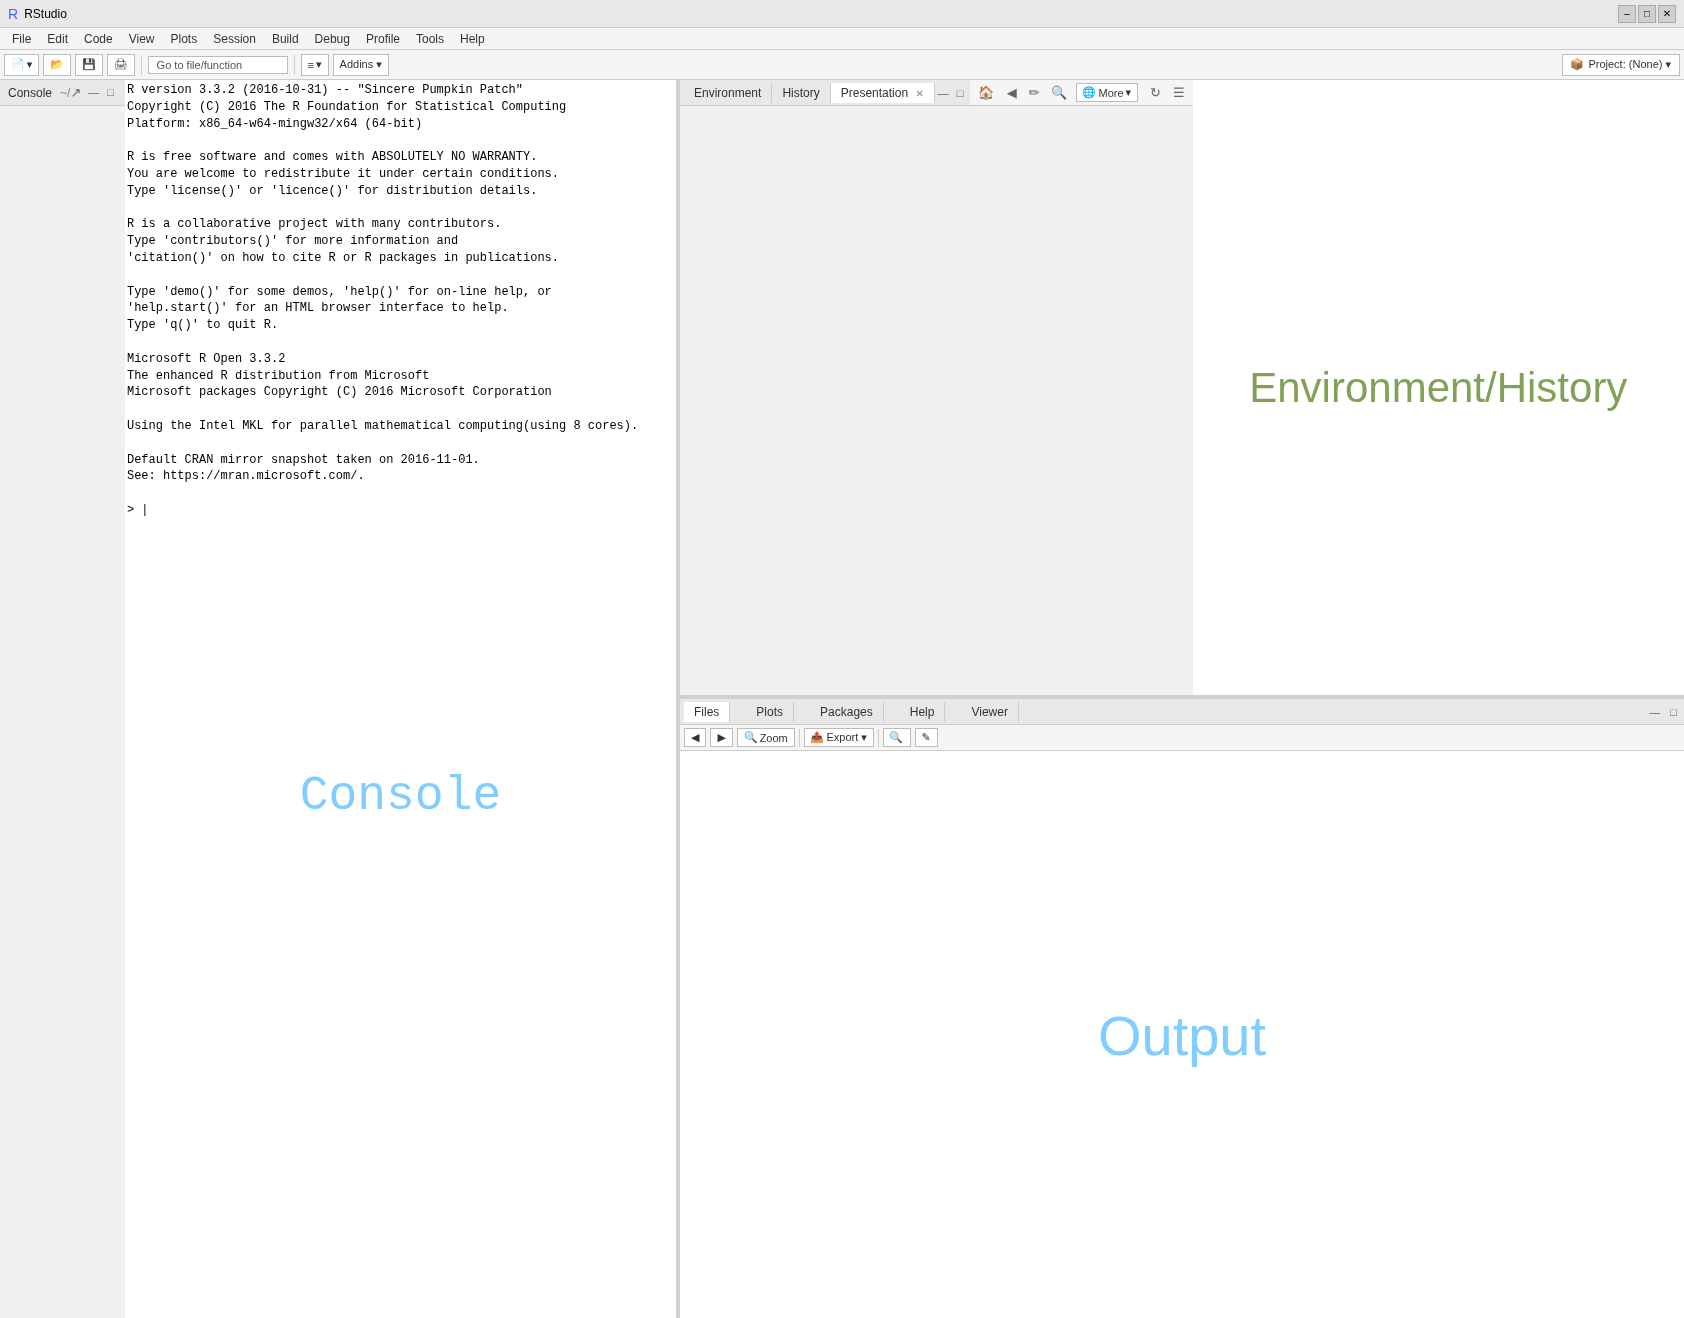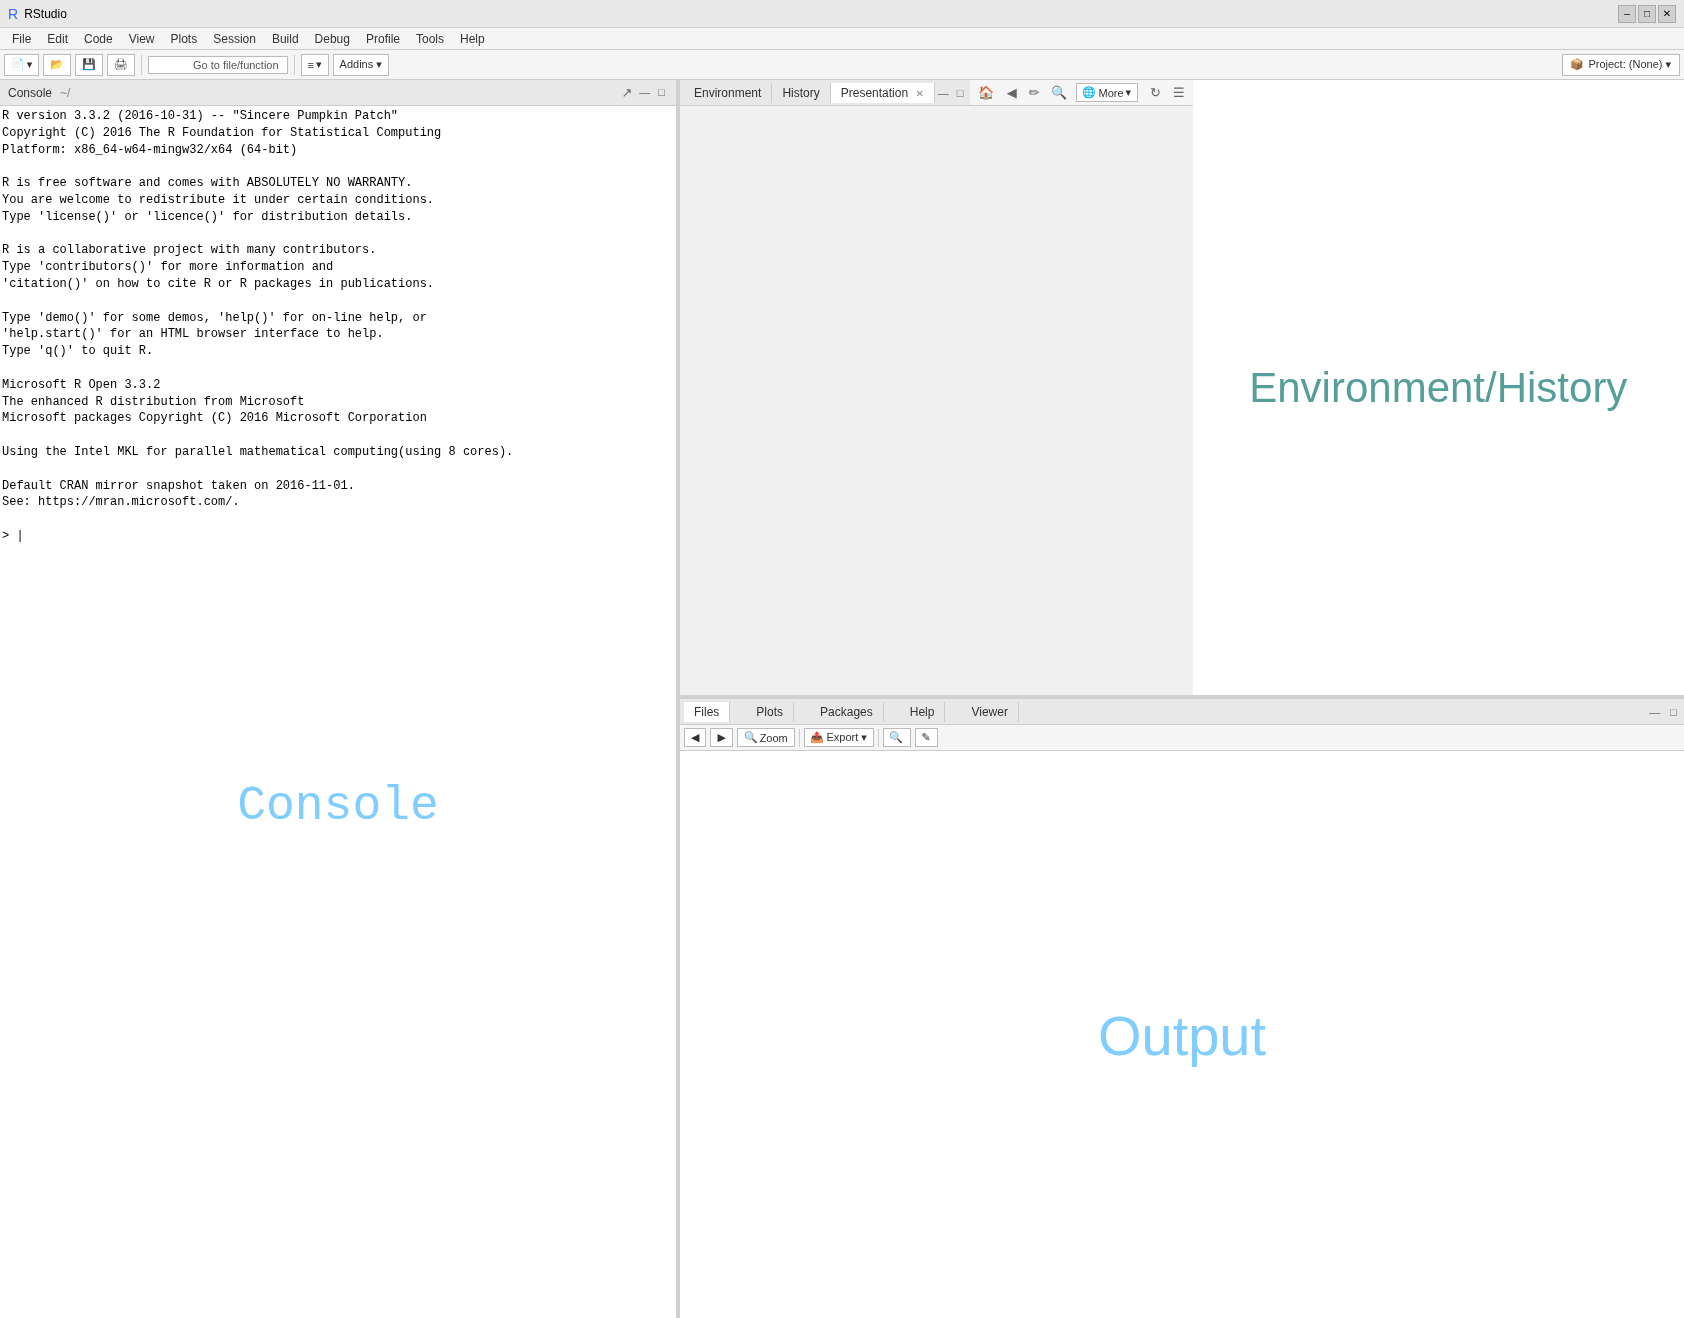--- a/index.html
+++ b/index.html
@@ -37,36 +37,36 @@
     }
     .toolbar-btn {
       height: 22px; padding: 2px 6px; background: #fff; border: 1px solid #bbb;
       cursor: pointer; font-size: 11px; display: flex; align-items: center; gap: 2px;
       color: #333;
     }
     .toolbar-sep { width: 1px; height: 20px; background: #ccc; margin: 0 2px; }
     .toolbar-path-btn {
       height: 18px; padding: 2px 8px; background: #fff; border: 1px solid #bbb;
       cursor: pointer; font-size: 11px; display: flex; align-items: center; gap: 4px;
-      min-width: 140px; color: #555; justify-content: flex-end;
+      min-width: 140px; color: #555;
     }
     .project-btn {
       margin-left: auto; height: 22px; padding: 2px 8px; background: #fff;
       border: 1px solid #bbb; cursor: pointer; font-size: 11px;
       display: flex; align-items: center; gap: 4px; color: #333;
     }
 
     
     #main-layout {
       display: flex; height: calc(100vh - 80px);
     }
 
     
     #left-panel {
-      flex: 0 0 680px; display: flex; flex-direction: column;
+      flex: 0 0 680px; display: flex; flex-direction: row;
       border-right: 4px solid #d0d0d0;
     }
     #console-header {
       display: flex; align-items: center; justify-content: space-between;
       background: #e8e8e8; padding: 3px 8px; border-bottom: 1px solid #ccc;
       height: 26px;
     }
     #console-header .tab-label { font-size: 12px; color: #333; display: flex; align-items: center; gap: 4px; }
     #console-header .header-icons { display: flex; gap: 4px; }
     #console-header .icon-btn { cursor: pointer; color: #666; font-size: 13px; }
@@ -113,21 +113,21 @@
     .more-btn {
       margin-left: auto; cursor: pointer; font-size: 11px; color: #333;
       background: #fff; border: 1px solid #bbb; padding: 2px 6px;
       display: flex; align-items: center; gap: 2px;
     }
     #env-body {
       flex: 1; background: #fff; position: relative;
     }
     #env-watermark {
       position: absolute; top: 50%; left: 50%; transform: translate(-50%, -50%);
-      font-size: 42px; color: #0f766e; font-weight: normal; opacity: 0.7;
+      font-size: 42px; color: #4d7c0f; font-weight: normal; opacity: 0.7;
       white-space: nowrap; pointer-events: none;
     }
 
     
     #bottom-right {
       flex: 1; display: flex; flex-direction: column;
     }
     #output-tabs {
       display: flex; align-items: center;
       background: #e8e8e8; height: 26px; border-bottom: 1px solid #ccc;

